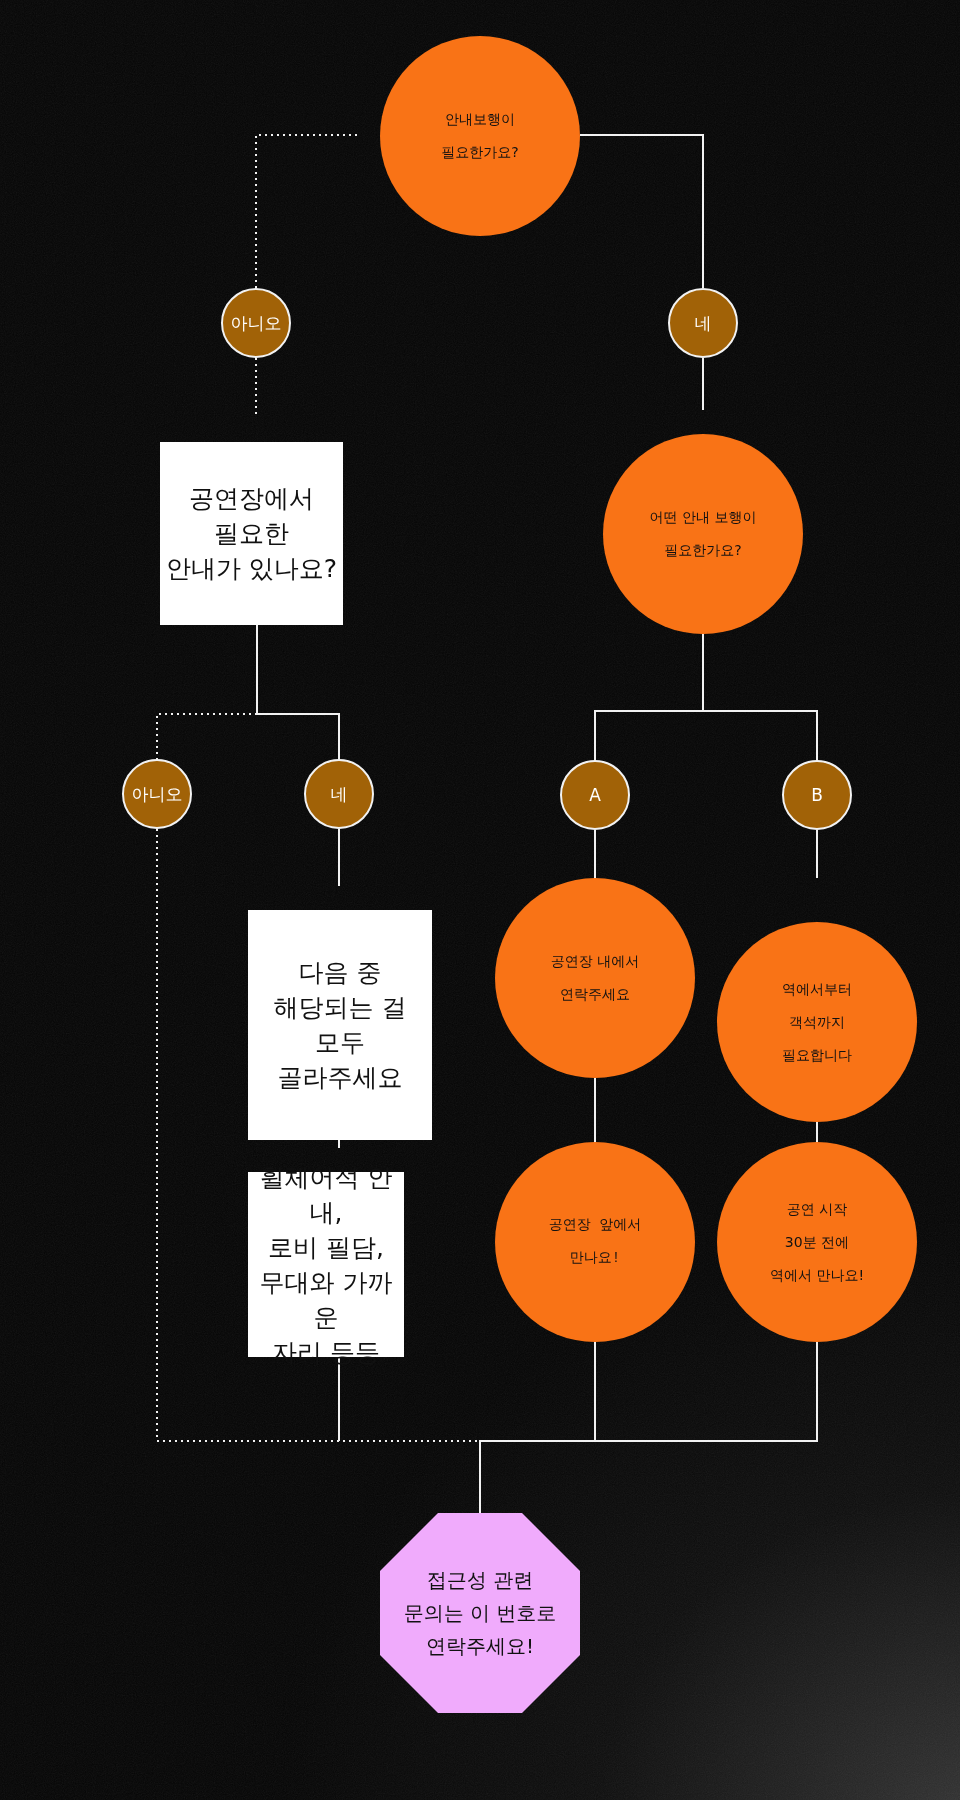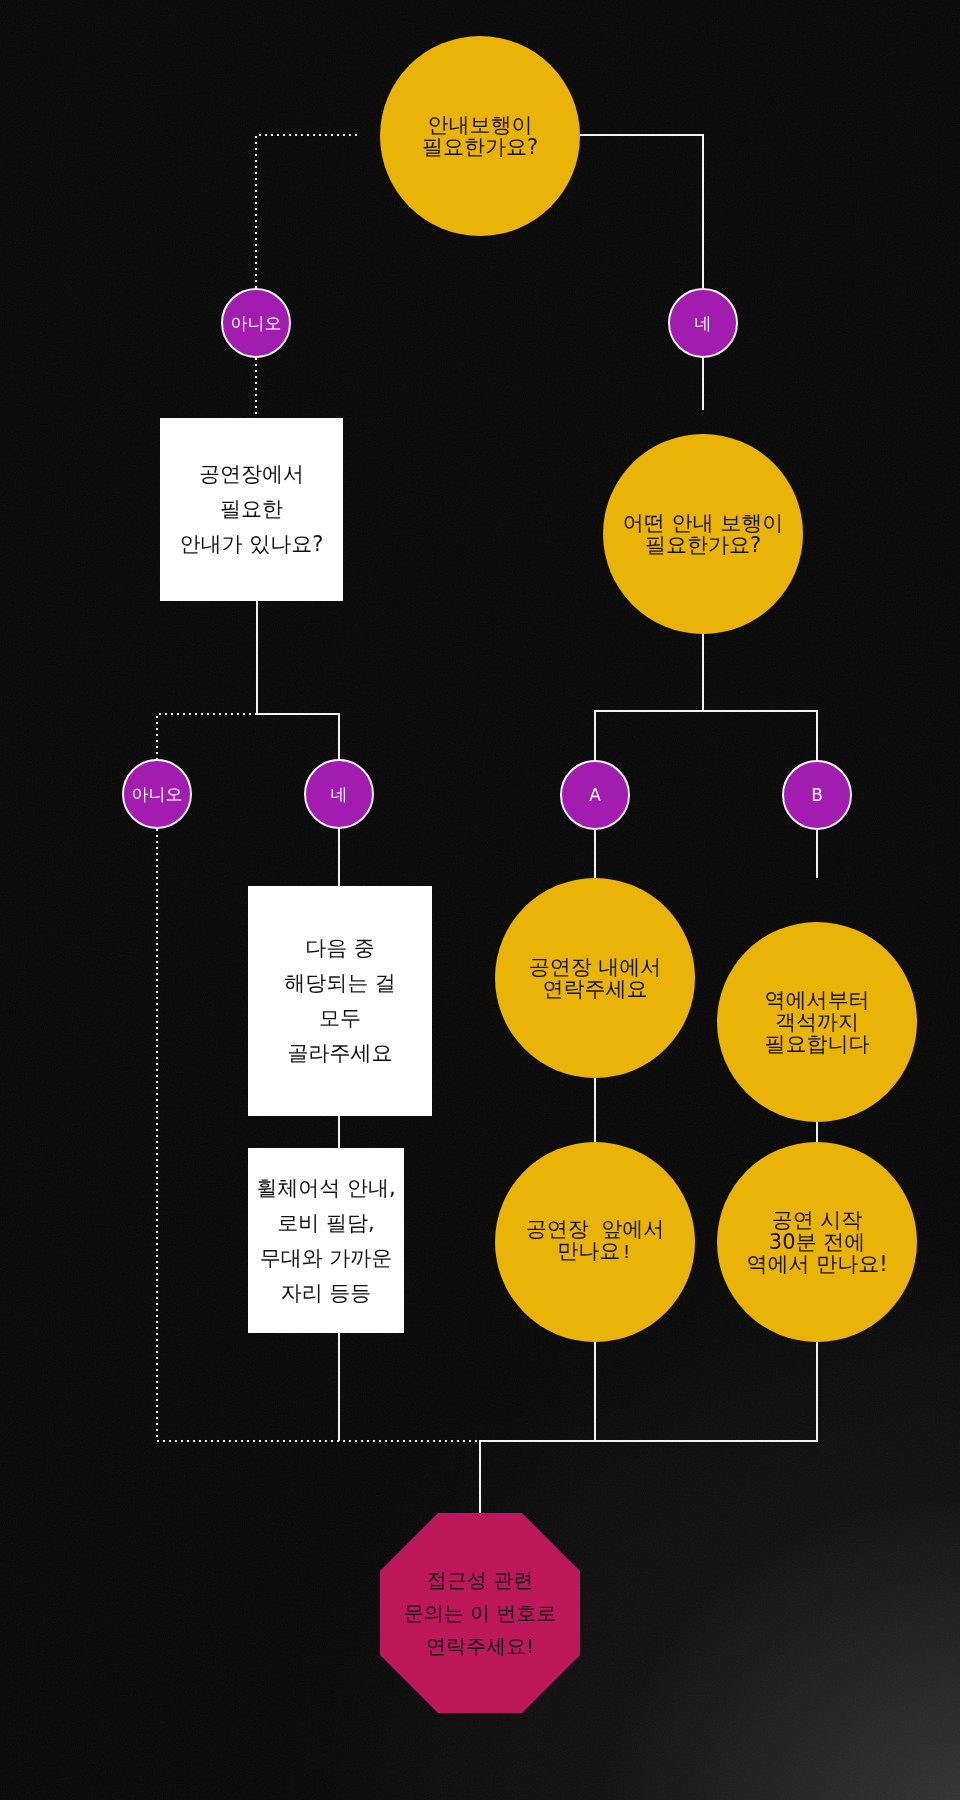--- a/index.html
+++ b/index.html
@@ -15,32 +15,32 @@
       #050505;
   }
   .noise { position: absolute; inset: 0; opacity: 0.35; }
   svg.lines { position: absolute; left: 0; top: 0; }
   .node {
     position: absolute; display: flex; align-items: center; justify-content: center;
     text-align: center; box-sizing: border-box;
   }
   .node span { display: block; }
   .big-circle {
-    width: 200px; height: 200px; border-radius: 50%; background: #eab308; color: #111;
-    font-size: 21px; line-height: 22px;
+    width: 200px; height: 200px; border-radius: 50%; background: #f97316; color: #111;
+    font-size: 14px; line-height: 33px;
   }
   .small-circle {
-    width: 70px; height: 70px; border-radius: 50%; background: #a21caf; color: #fff;
+    width: 70px; height: 70px; border-radius: 50%; background: #a16207; color: #fff;
     border: 2px solid #f2f2f2; font-size: 17px;
   }
   .square {
-    background: #fff; color: #111; font-size: 21px; line-height: 35px;
+    background: #fff; color: #111; font-size: 25px; line-height: 35px; margin-top: 24px;
   }
   .octagon {
-    width: 200px; height: 200px; background: #be185d; color: #111; font-size: 20px; line-height: 33px;
+    width: 200px; height: 200px; background: #f0abfc; color: #111; font-size: 20px; line-height: 33px;
     clip-path: polygon(29% 0, 71% 0, 100% 29%, 100% 71%, 71% 100%, 29% 100%, 0 71%, 0 29%);
   }
   .txt { white-space: pre-line; }
 </style>
 </head>
 <body>
 
 <div class="bg"></div>
 <svg class="noise" width="960" height="1800">
   <filter id="n">

